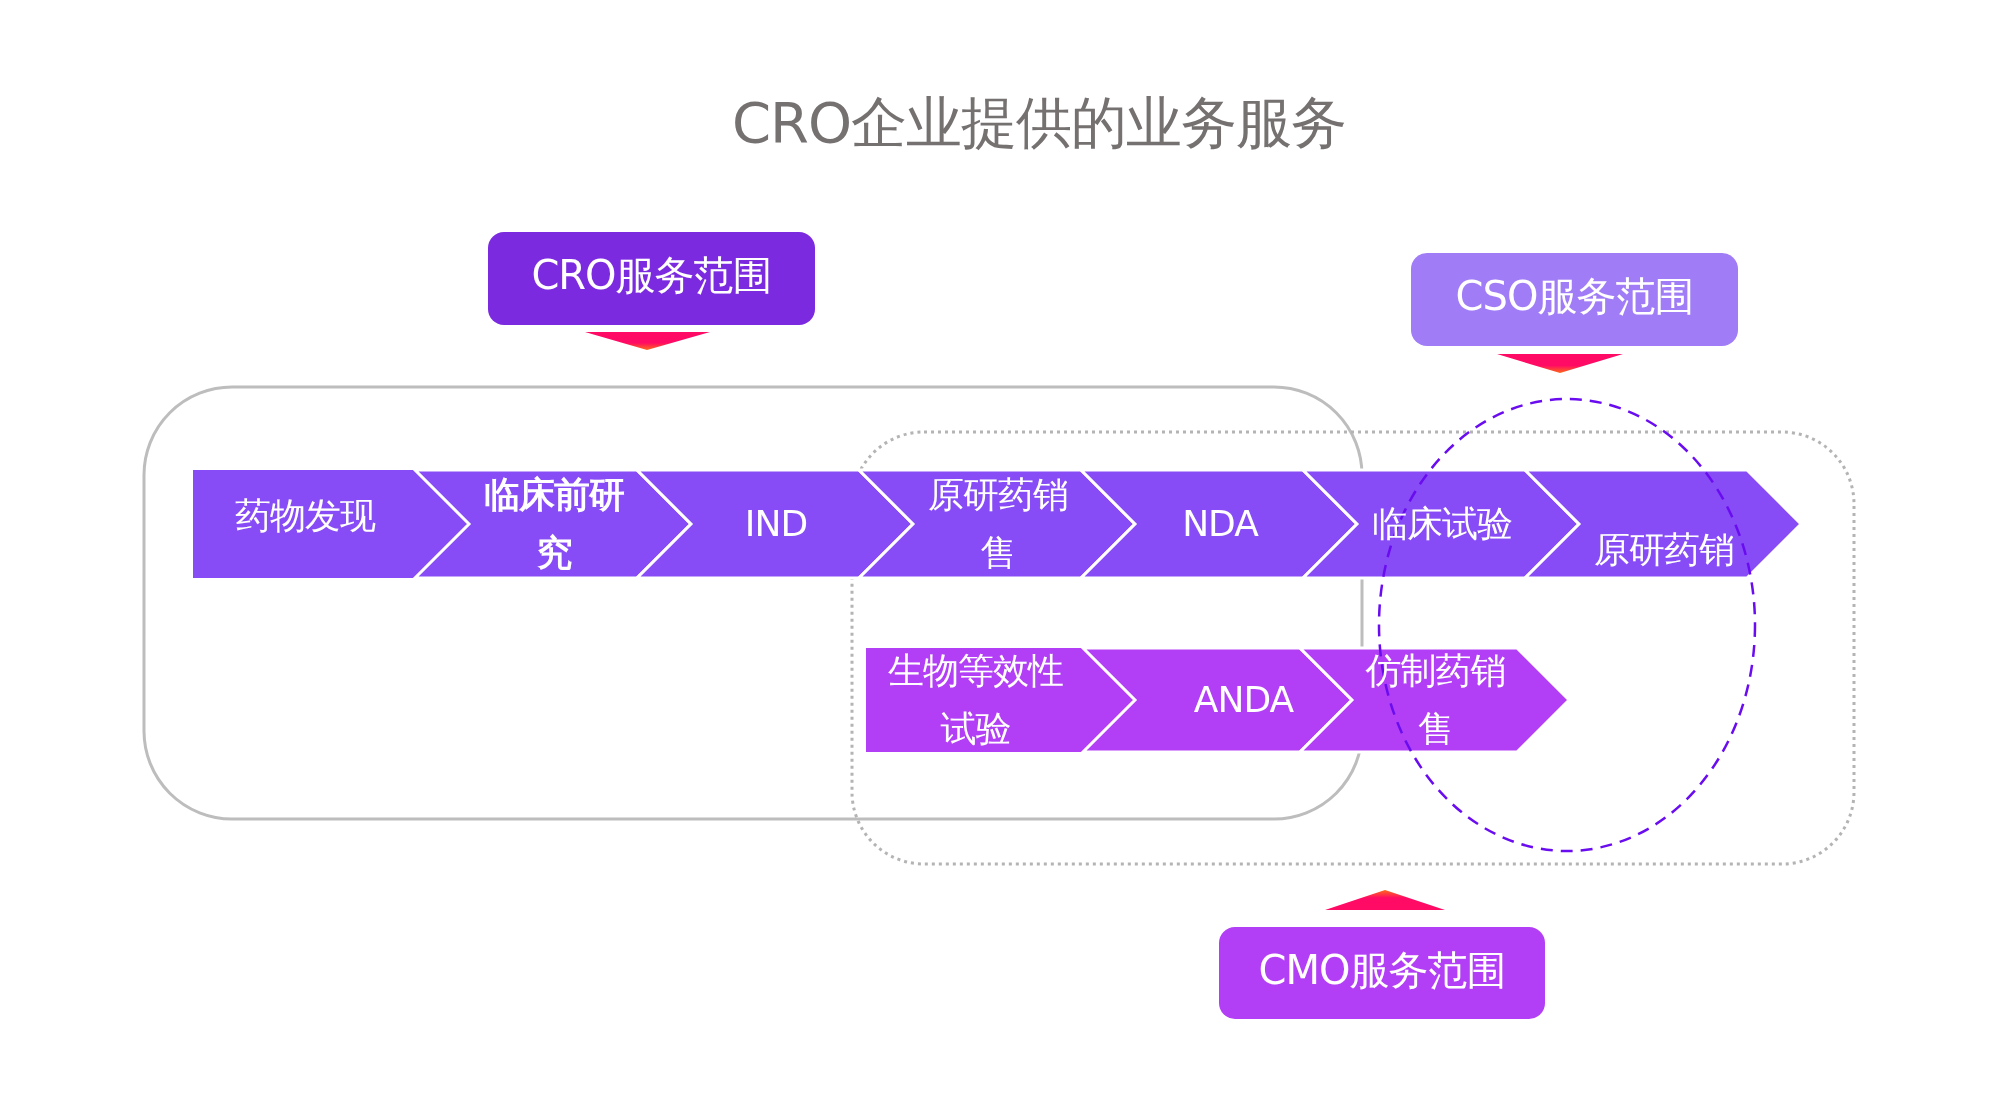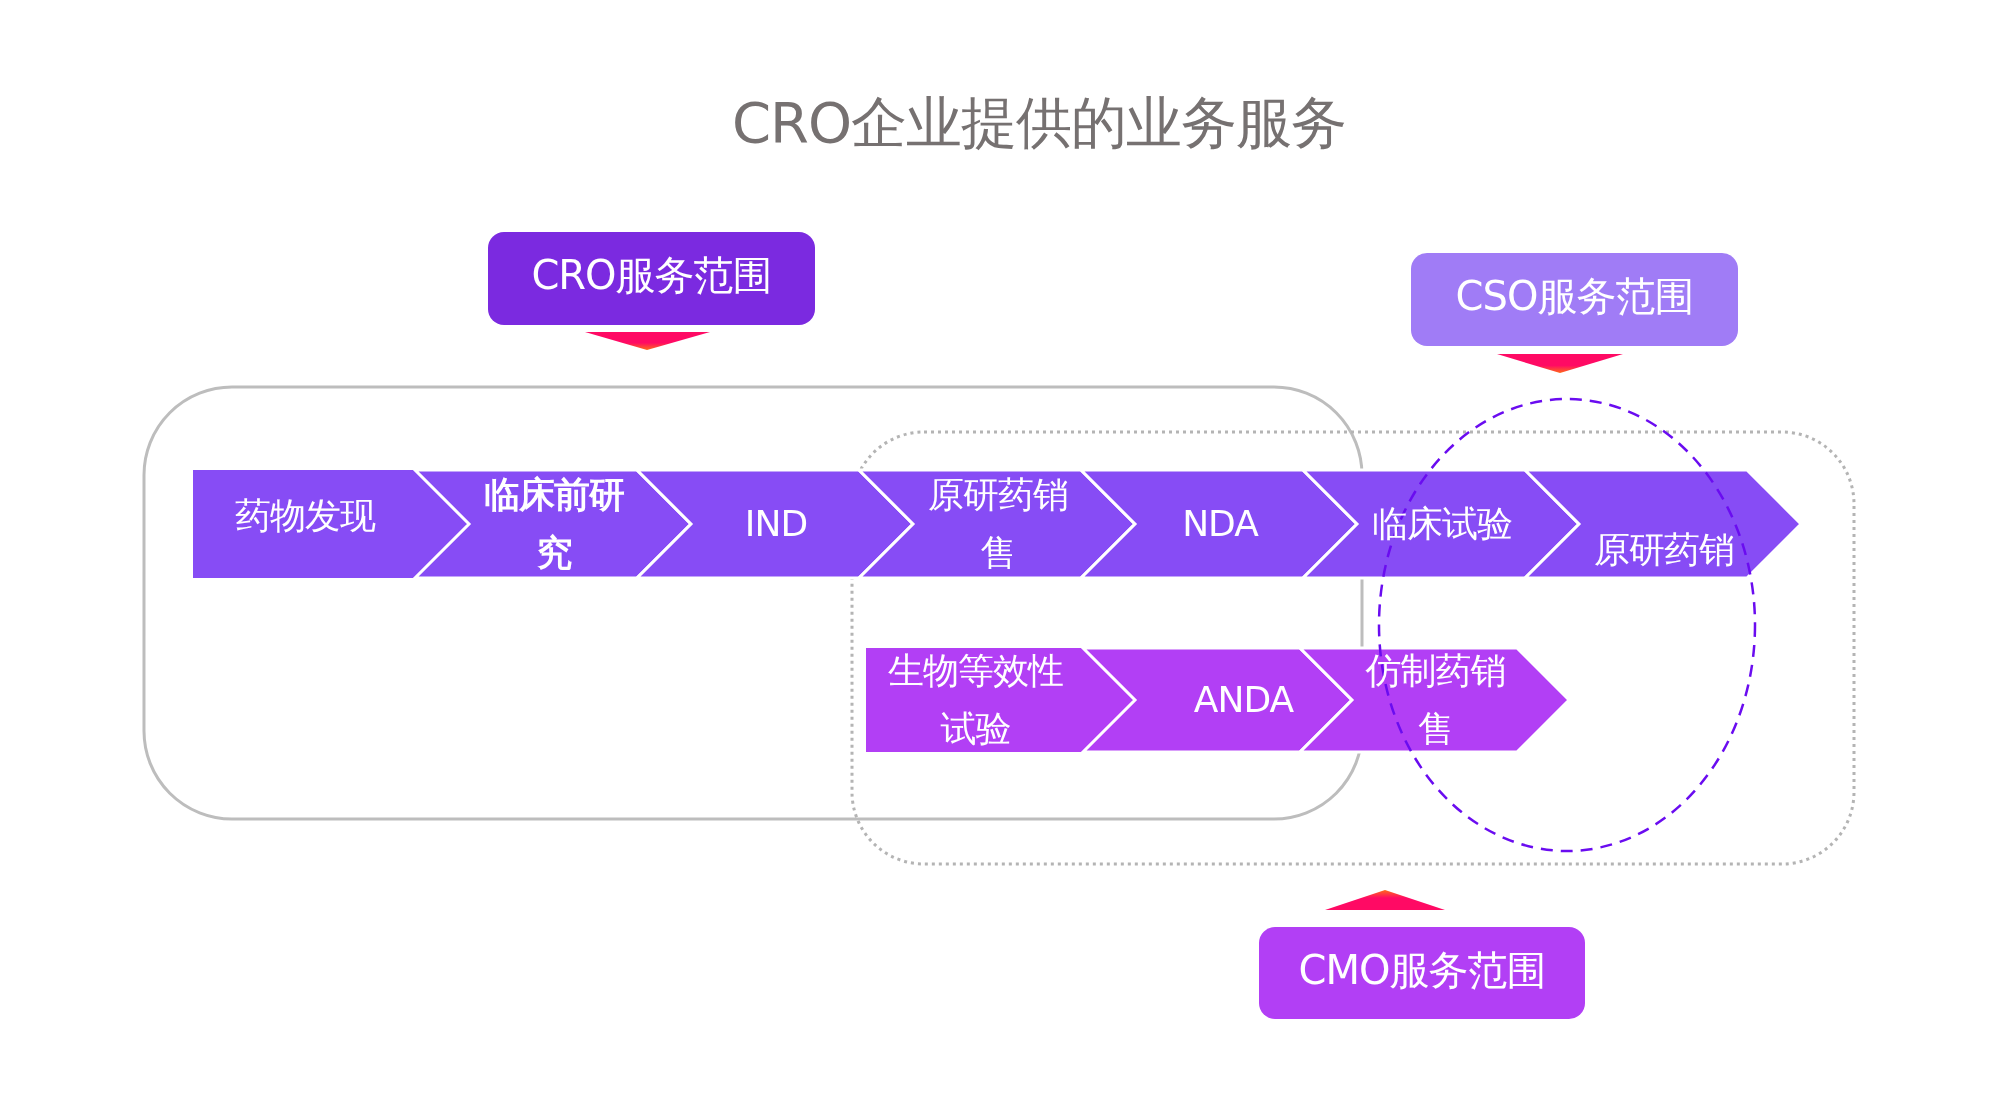--- a/index.html
+++ b/index.html
@@ -62,21 +62,21 @@
     <polygon points="1497,354 1623,354 1560,373" fill="url(#ptrDown)"></polygon>
     <polygon points="1325,910 1445,910 1385,890" fill="url(#ptrUp)"></polygon>
   </svg>
 
   <div class="label-box" style="left:1411px;top:253px;width:327px;height:93px;background:#a07cf6;">
     <span>CSO服务范围</span>
   </div>
   <div class="label-box" style="left:488px;top:232px;width:327px;height:93px;background:#7b2ae0;">
     <span>CRO服务范围</span>
   </div>
-  <div class="label-box" style="left:1219px;top:927px;width:326px;height:92px;background:#b23ff5;margin-left:40px;">
+  <div class="label-box" style="left:1219px;top:927px;width:326px;height:92px;background:#b23ff5;">
     <span>CMO服务范围</span>
   </div>
 
   <div id="main-labels">
       <div class="step-text" style="left: 199px; top: 470px; width: 212px; height: 92px;">药物发现</div>
       <div class="step-text" style="left: 475px; top: 470px; width: 158px; height: 108px; font-weight: bold;">临床前研究</div>
       <div class="step-text" style="left: 697px; top: 470px; width: 158px; height: 108px;">IND</div>
       <div class="step-text" style="left: 919px; top: 470px; width: 158px; height: 108px;">原研药销售</div>
       <div class="step-text" style="left: 1141px; top: 470px; width: 158px; height: 108px;">NDA</div>
       <div class="step-text" style="left: 1363px; top: 470px; width: 158px; height: 108px;">临床试验</div>

